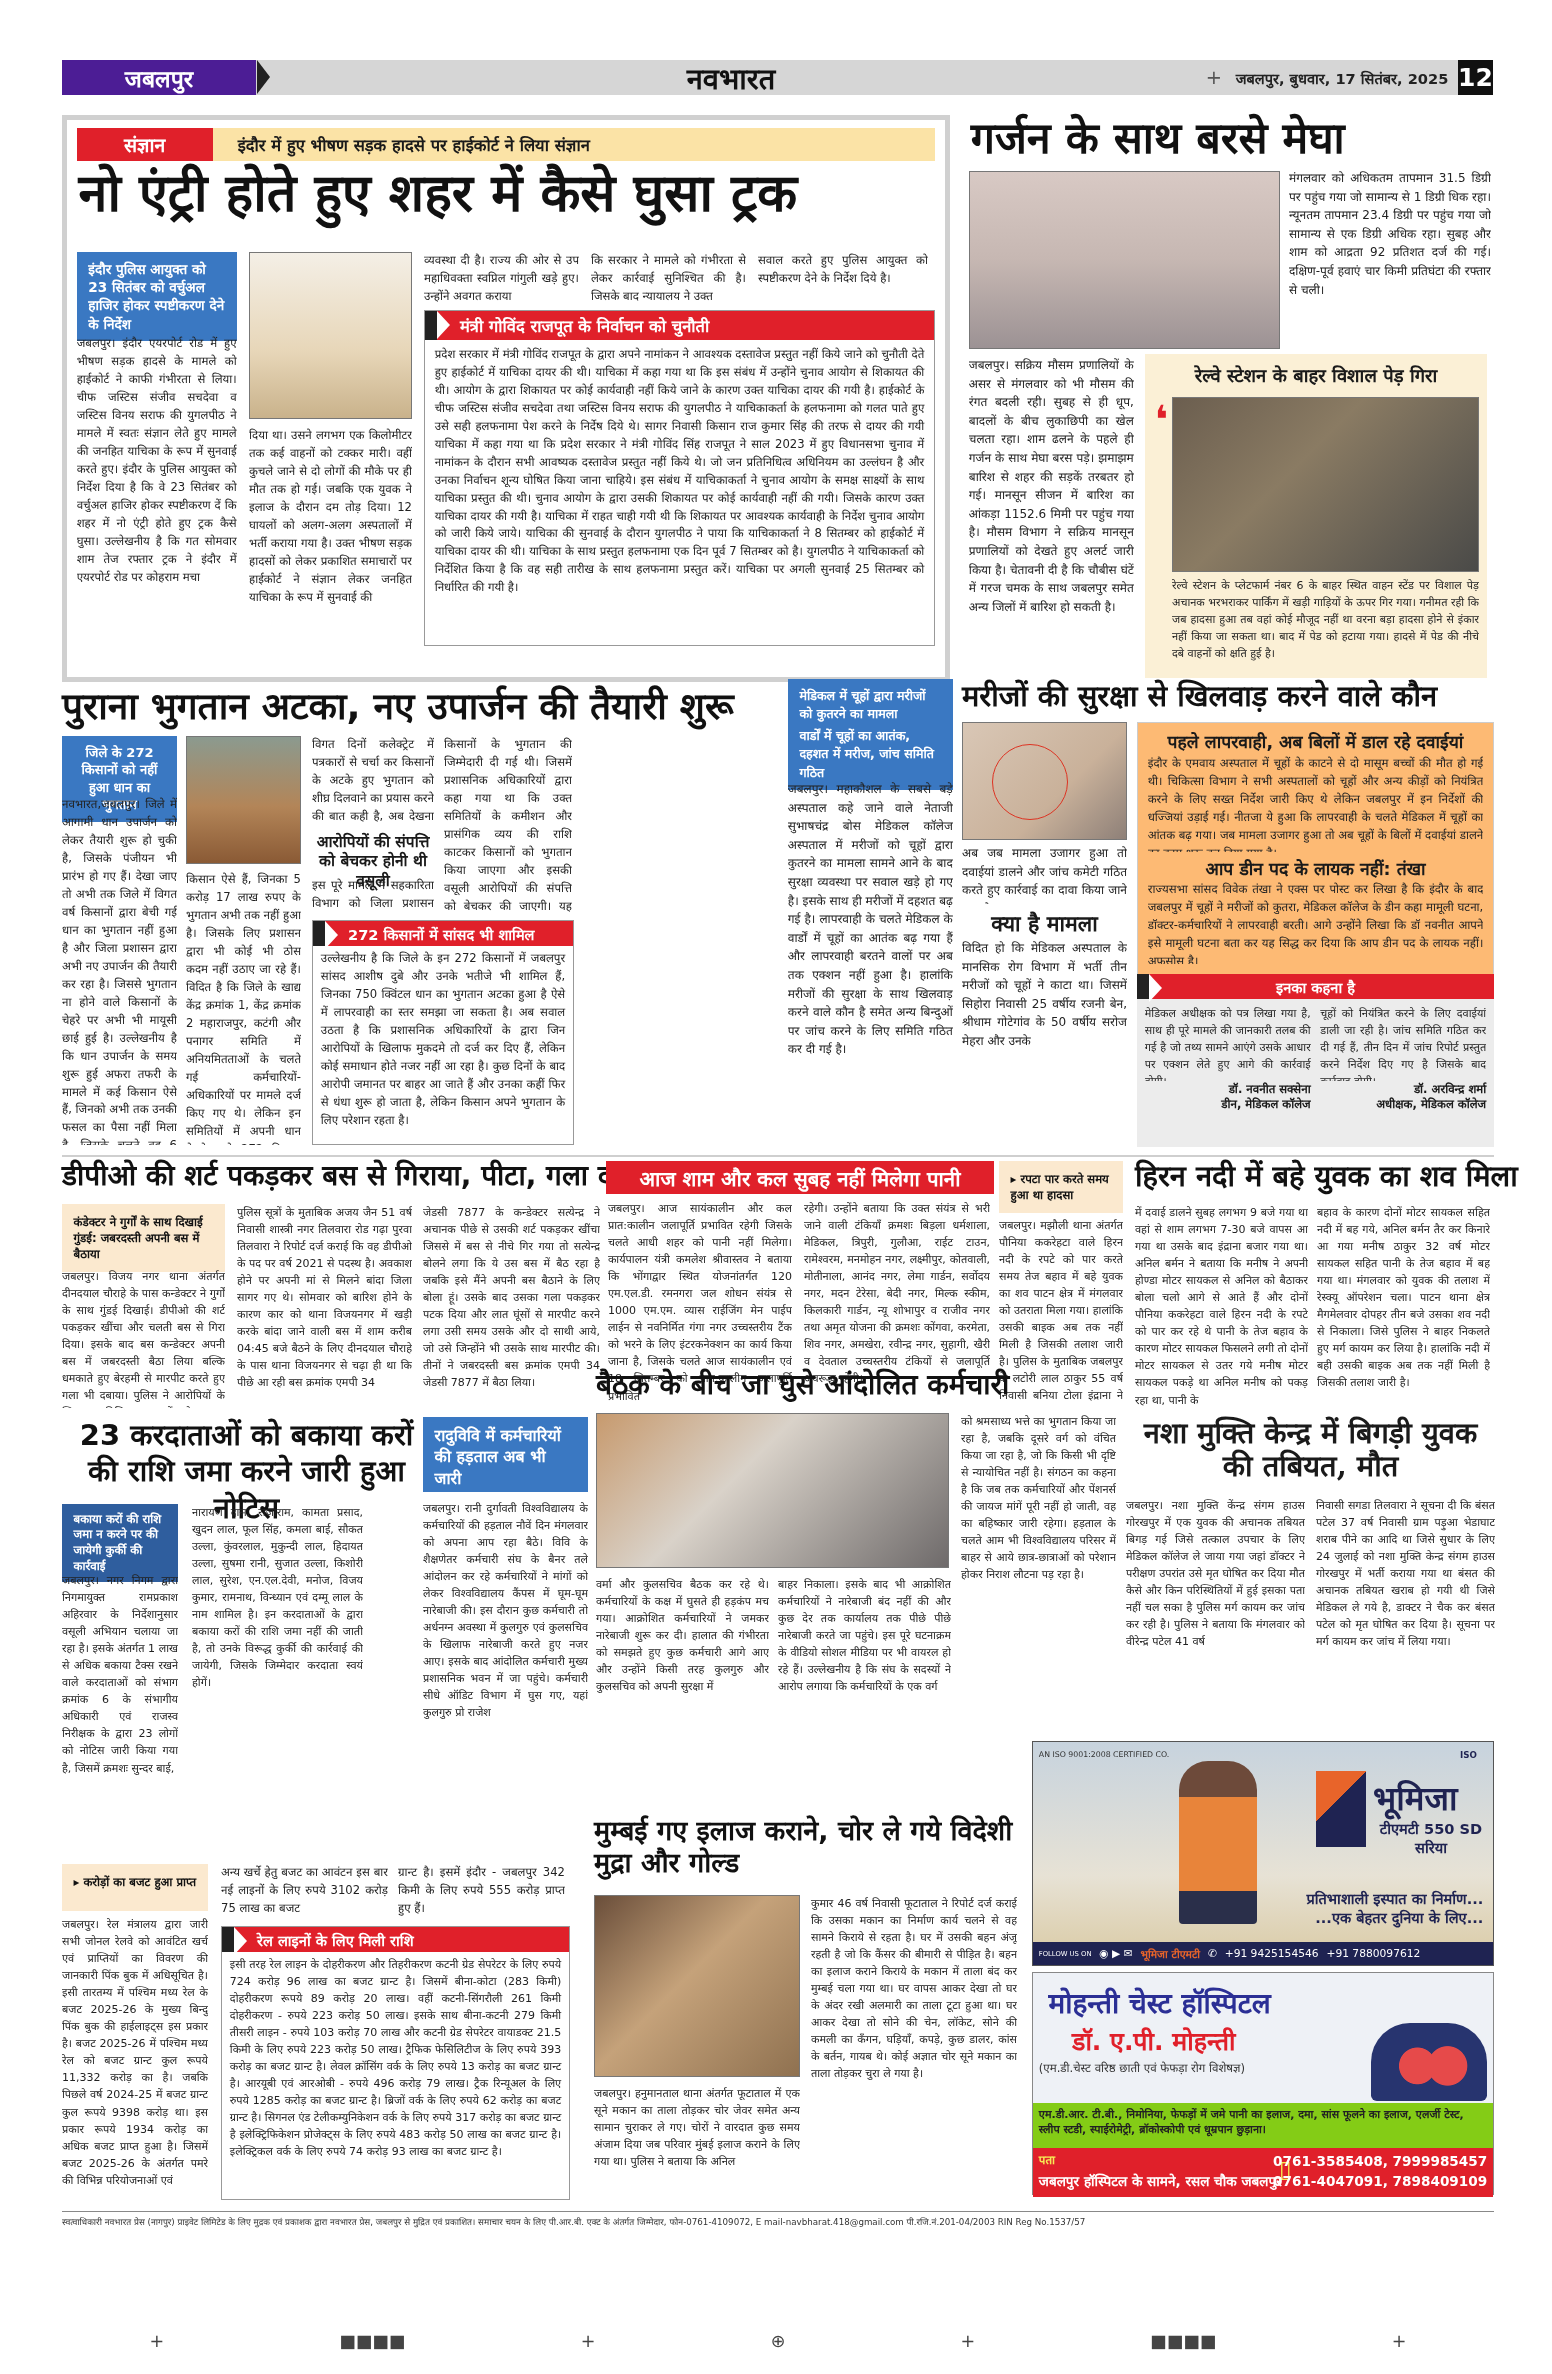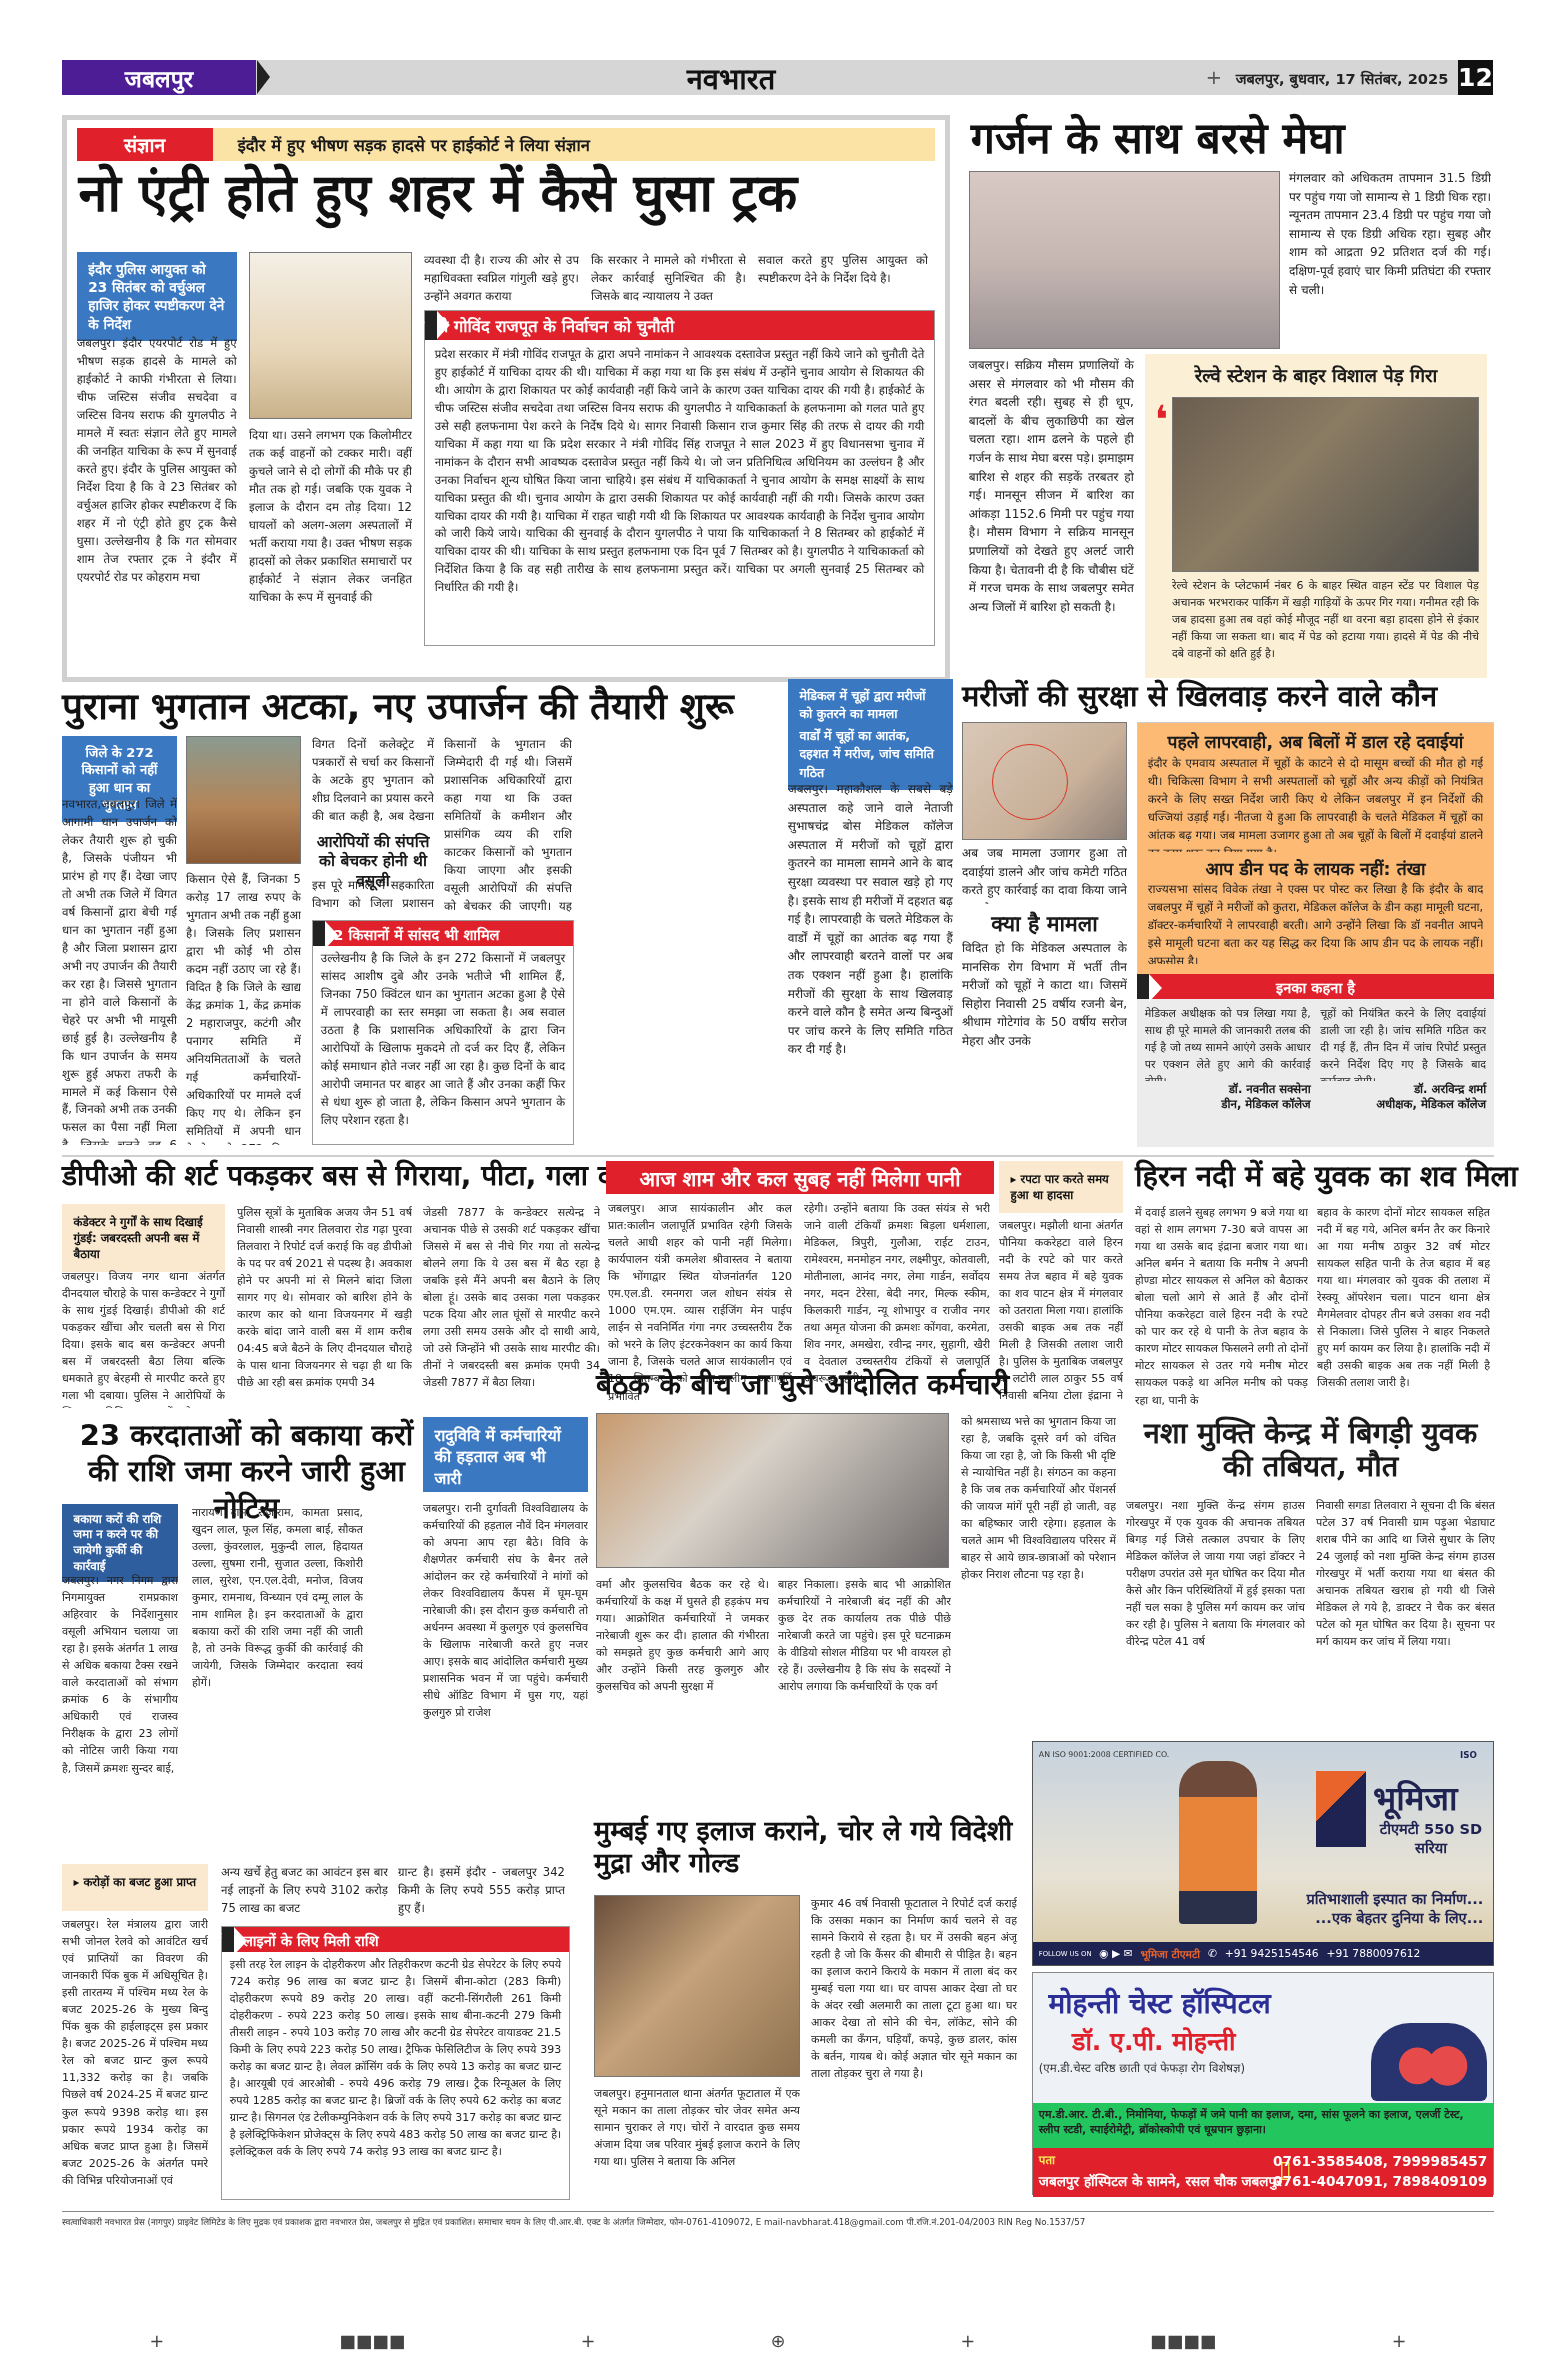--- a/index.html
+++ b/index.html
@@ -12,21 +12,21 @@
 .mast .date{font-size:14.6px;font-weight:bold;color:#222;margin-right:9.7px}
 .mast .page{background:#111;color:#fff;font-size:25px;font-weight:bold;width:35px;height:100%;display:flex;align-items:center;justify-content:center}
 .mast .plus{font-size:19.4px;color:#555;margin-right:13.6px}
 .tag-red{background:#e0202a;color:#fff;font-weight:bold}
 .tag-blue{background:#3a78c2;color:#fff;font-weight:bold;padding:7.8px 11.6px;line-height:1.35}
 .tag-cream{background:#fbe9cf;color:#111;font-weight:bold;padding:9.7px 11.6px;line-height:1.4}
 .hl{font-weight:bold;color:#111;line-height:1.1;white-space:nowrap}
 .body{font-size:12px;line-height:1.55;color:#222;text-align:justify;overflow:hidden}
 .photo{background:linear-gradient(135deg,#9aa4a8,#c9cfcf 40%,#7f8a8a);border:1px solid #777}
 .boxframe{border:1px solid #999;background:#fff}
-.subbar{display:flex;align-items:center;height:29px;background:#e0202a;color:#fff;font-weight:bold;font-size:16.5px;position:relative}
+.subbar{display:flex;align-items:center;height:29px;background:#e0202a;color:#fff;font-weight:bold;font-size:16.5px;padding-left:35px;position:relative}
 .subbar:before{content:"";position:absolute;left:0;top:0;width:11.6px;height:100%;background:#222}
 .subbar:after{content:"";position:absolute;left:11.6px;top:0;border-left:13.6px solid #fff;border-top:14.6px solid transparent;border-bottom:14.6px solid transparent}
 .rule{background:#cfcfcf;height:5.8px}
 .ad1{background:linear-gradient(180deg,#c7d3de,#e7e2d5 60%,#d9c9a2);border:1px solid #555}
 .ad2{background:#eef1f6;border:1px solid #888}
 .footer-line{font-size:8.7px;color:#333;white-space:nowrap;overflow:hidden}
 .reg{display:flex;justify-content:space-around;align-items:center;font-size:17.5px;color:#444}
 </style>
 </head>
 <body>
@@ -192,21 +192,21 @@
     <span>+91 9425154546</span>
     <span>+91 7880097612</span>
   </div>
 </div>
 
 <div class="abs ad2" style="left:1032px;top:1972px;width:462px;height:223px">
   <div style="position:absolute;left:15.5px;top:9.7px;font-size:28px;font-weight:bold;color:#2b2f95">मोहन्ती चेस्ट हॉस्पिटल</div>
   <div style="position:absolute;left:39px;top:50px;font-size:25px;font-weight:bold;color:#e0202a">डॉ. ए.पी. मोहन्ती</div>
   <div style="position:absolute;left:5.8px;top:87px;font-size:11.6px;color:#333">(एम.डी.चेस्ट वरिष्ठ छाती एवं फेफड़ा रोग विशेषज्ञ)</div>
   <div style="position:absolute;right:5.8px;top:50px;width:116px;height:78px;background:radial-gradient(circle at 40% 55%,#e64a4a 0 22%,transparent 23%),radial-gradient(circle at 66% 55%,#e64a4a 0 22%,transparent 23%),#27346f;border-radius:39px 39px 5.8px 5.8px"></div>
-  <div style="position:absolute;left:0;top:130px;width:100%;height:45px;background:#22c55e;padding:3.9px 5.8px;font-size:11px;font-weight:bold;color:#222;line-height:1.4">एम.डी.आर. टी.बी., निमोनिया, फेफड़ों में जमे पानी का इलाज, दमा, सांस फूलने का इलाज, एलर्जी टेस्ट, स्लीप स्टडी, स्पाईरोमेट्री, ब्रॉकोस्कोपी एवं धूम्रपान छुड़ाना।</div>
+  <div style="position:absolute;left:0;top:130px;width:100%;height:45px;background:#84cc16;padding:3.9px 5.8px;font-size:11px;font-weight:bold;color:#222;line-height:1.4">एम.डी.आर. टी.बी., निमोनिया, फेफड़ों में जमे पानी का इलाज, दमा, सांस फूलने का इलाज, एलर्जी टेस्ट, स्लीप स्टडी, स्पाईरोमेट्री, ब्रॉकोस्कोपी एवं धूम्रपान छुड़ाना।</div>
   <div style="position:absolute;left:0;top:175px;width:100%;height:49px;background:#e0202a;color:#fff">
     <div style="position:absolute;left:5.8px;top:3.9px;font-size:11.6px;font-weight:bold;color:#f7ea55">पता</div>
     <div style="position:absolute;left:5.8px;top:23px;font-size:13.6px;font-weight:bold">जबलपुर हॉस्पिटल के सामने, रसल चौक जबलपुर</div>
     <div style="position:absolute;left:246px;top:7.8px;font-size:23px;color:#f7ea55">▯</div>
     <div style="position:absolute;right:5.8px;top:4.9px;font-size:13.6px;font-weight:bold">0761-3585408, 7999985457</div>
     <div style="position:absolute;right:5.8px;top:25px;font-size:13.6px;font-weight:bold">0761-4047091, 7898409109</div>
   </div>
 </div>
 
 <div class="abs" style="left:62px;top:1815px;width:524px;height:388px">

